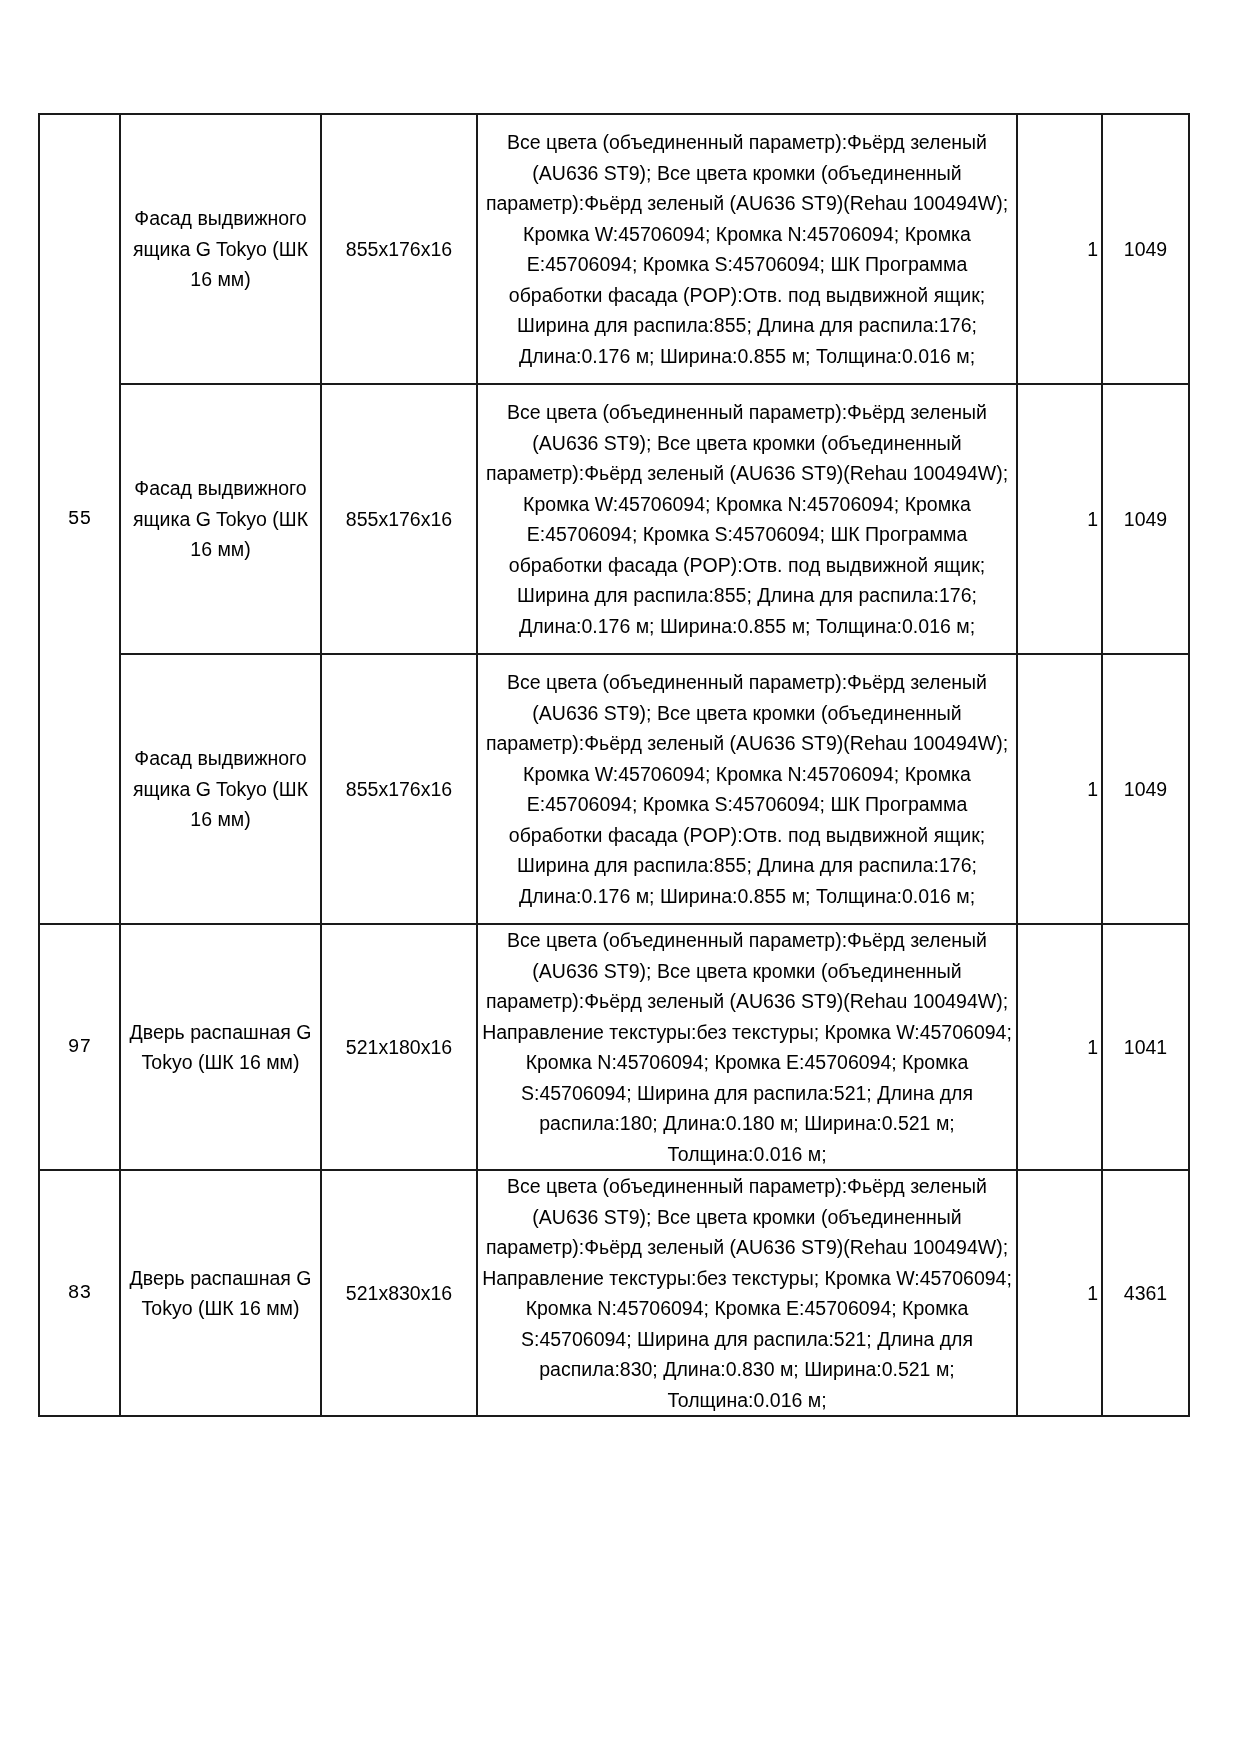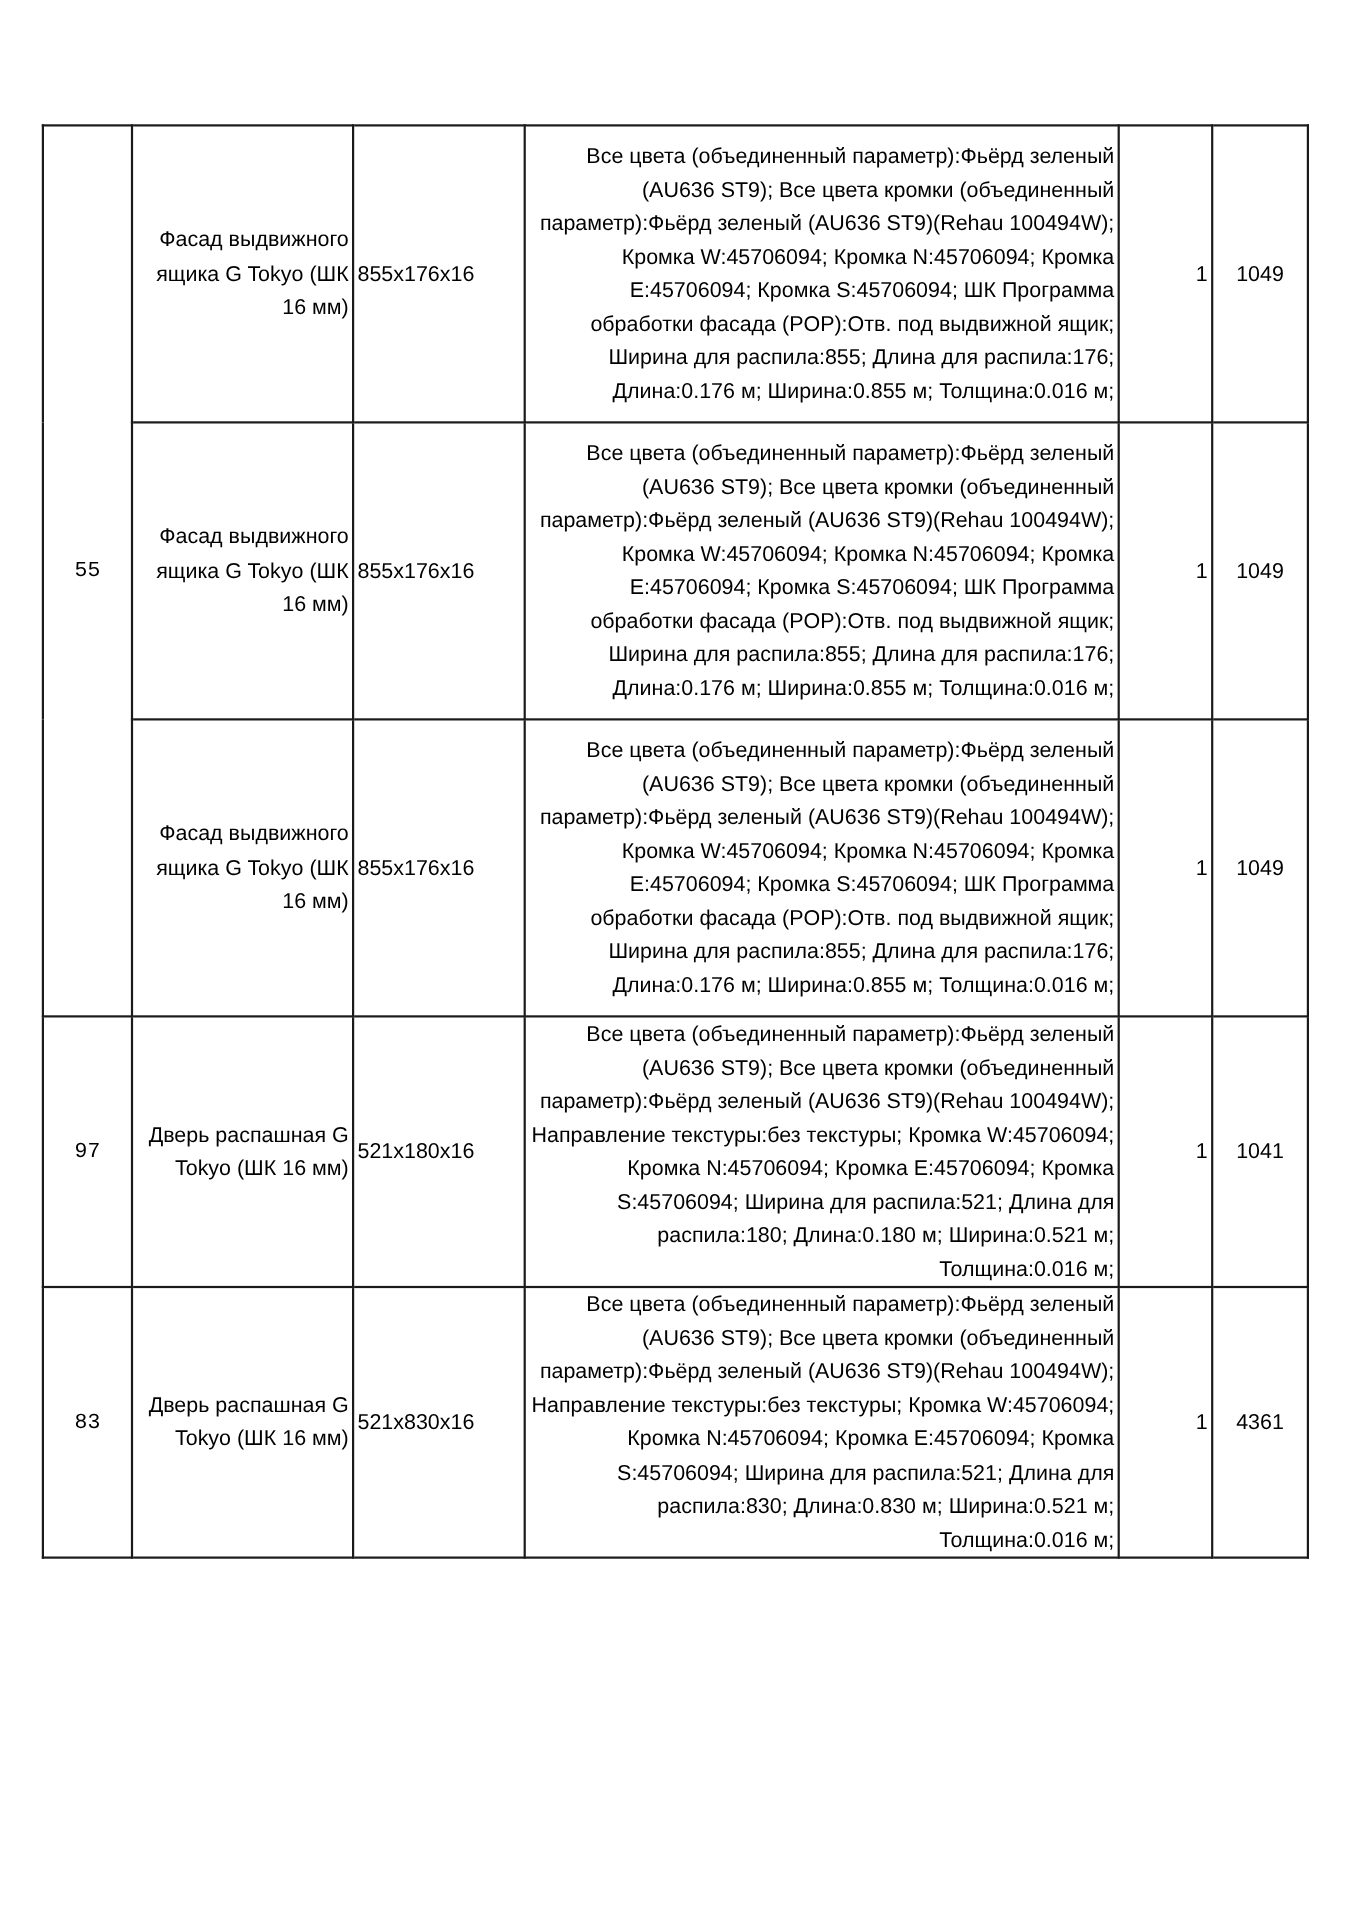--- a/index.html
+++ b/index.html
@@ -32,23 +32,23 @@
       word-wrap: break-word;
     }
     col.c-num   { width: 81px; }
     col.c-name  { width: 201px; }
     col.c-size  { width: 156px; }
     col.c-desc  { width: 540px; }
     col.c-qty   { width: 85px; }
     col.c-price { width: 87px; }
 
     td.num   { text-align: center; font-family: Liberation Mono, monospace; }
-    td.name  { text-align: right; padding-left: 3px; }
-    td.size  { text-align: left; padding-left: 3px; }
-    td.desc  { text-align: right; padding: 15px 3px 16px 4px; }
+    td.name  { text-align: center; padding-left: 3px; }
+    td.size  { text-align: center; padding-left: 3px; }
+    td.desc  { text-align: center; padding: 15px 3px 16px 4px; }
     td.qty   { text-align: right; padding-right: 3px; }
     td.price { text-align: center; padding-right: 3px; }
 
     tr.r-55a td.desc, tr.r-55b td.desc, tr.r-55c td.desc { height: 270px; box-sizing: border-box; }
     tr.r-56 td.desc, tr.r-57 td.desc { height: 244px; box-sizing: border-box; }
   </style>
 </head>
 <body>
 
 <table class="spec">

